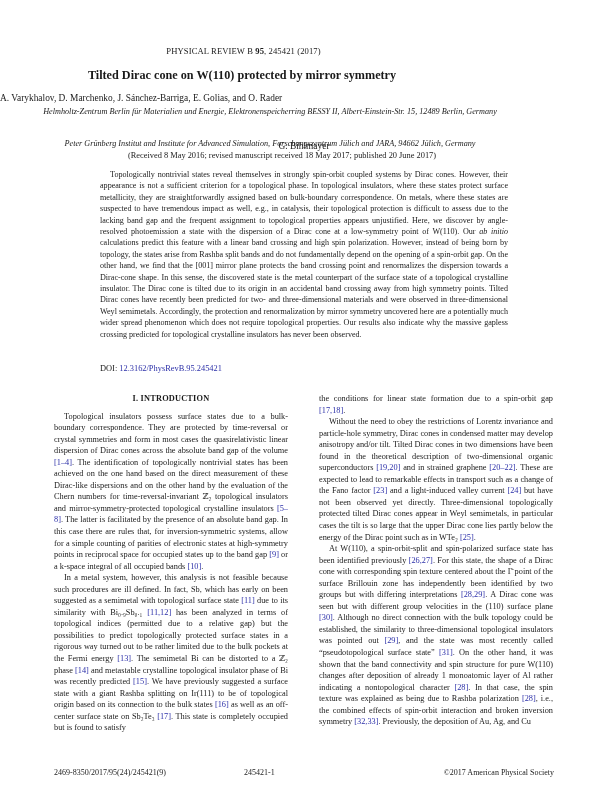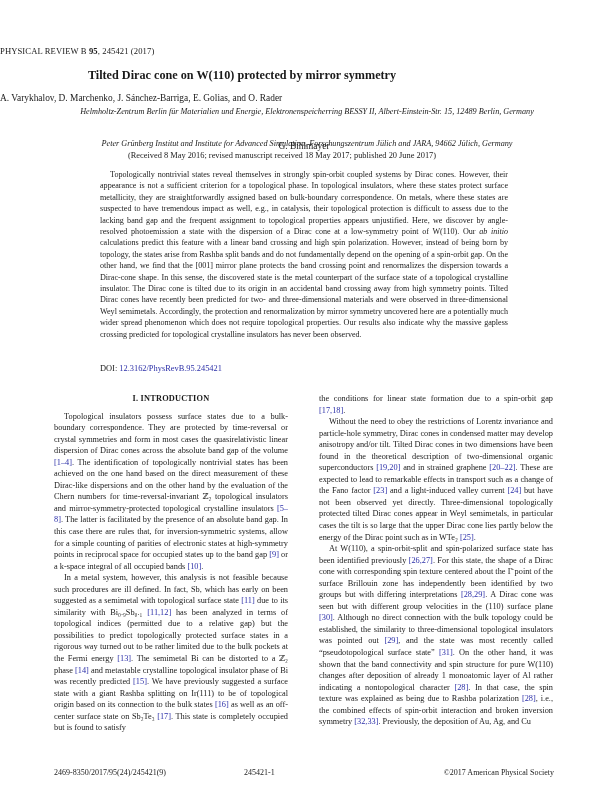--- a/index.html
+++ b/index.html
@@ -1,33 +1,33 @@
 <!DOCTYPE html>
 <html><head>
 <meta charset="utf-8">
 <style>
   html, body { margin: 0; padding: 0; background: #ffffff; }
   body {
     width: 608px; height: 810px; position: relative; overflow: hidden;
     font-family: "Liberation Serif", "DejaVu Serif", serif; color: #1a1a1a;
   }
   .journal-header {
-    position: absolute; top: 46px; left: 0; width: 487px; 
+    position: absolute; top: 46px; left: 0; width: 487px; text-align: center;
     font-size: 8.6px; letter-spacing: 0.1px;
   }
   .journal-header b { font-weight: bold; }
   .title {
     position: absolute; top: 68px; left: 0; width: 484px; text-align: center;
     font-size: 12.2px; font-weight: bold;
   }
   .authors {
     position: absolute; top: 93px; left: 0; width: 608px; font-size: 9.4px;
   }
   .affil {
-    position: absolute; left: 0; width: 540px; text-align: center; font-size: 8.2px; font-style: italic; margin-left: 37px;
+    position: absolute; left: 0; width: 540px; text-align: center; font-size: 8.2px; font-style: italic;
   }
   .affil1 { top: 107px; }
   .author2 { position: absolute; top: 125px; left: 0; width: 608px; text-align: center; font-size: 9.4px; margin-top: 16px; }
   .affil2 { top: 139px; }
   .received { position: absolute; top: 151px; left: 0; width: 564px; text-align: center; font-size: 8.4px; }
   .abstract {
     position: absolute; top: 169px; left: 100px; width: 408px;
     font-size: 8.1px; line-height: 11.4px; text-align: justify; text-indent: 10px;
   }
   .doi {

